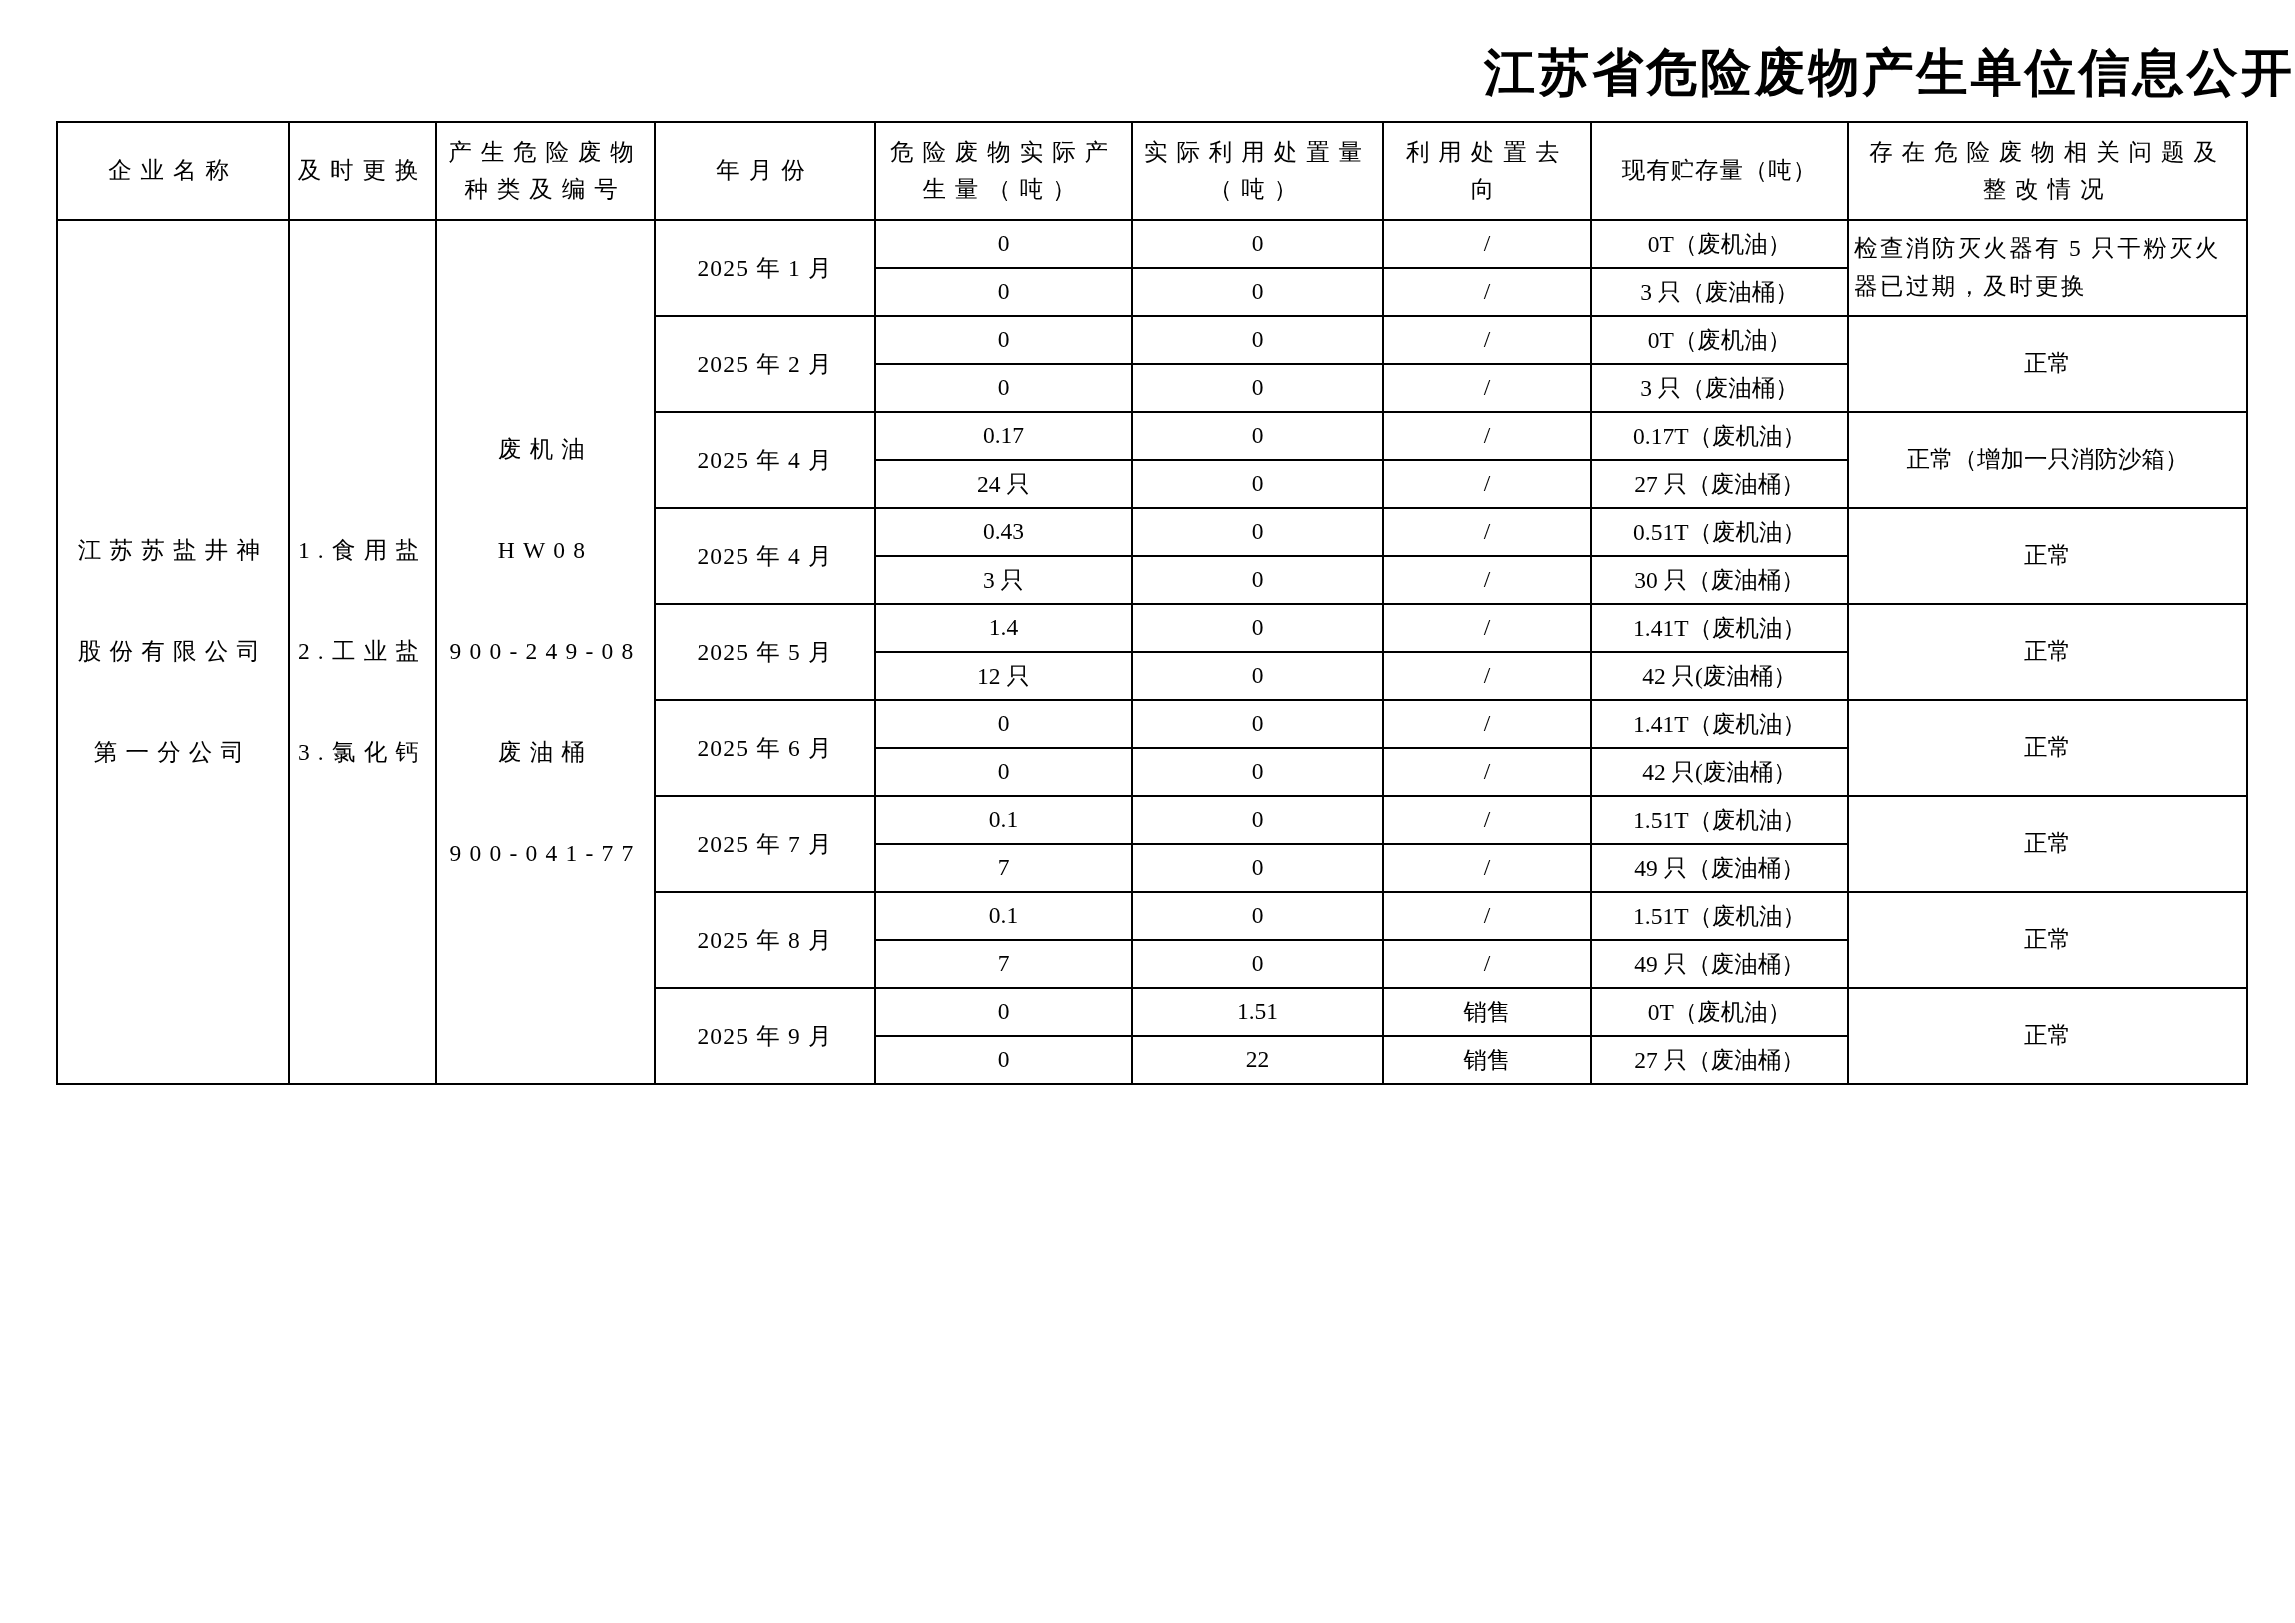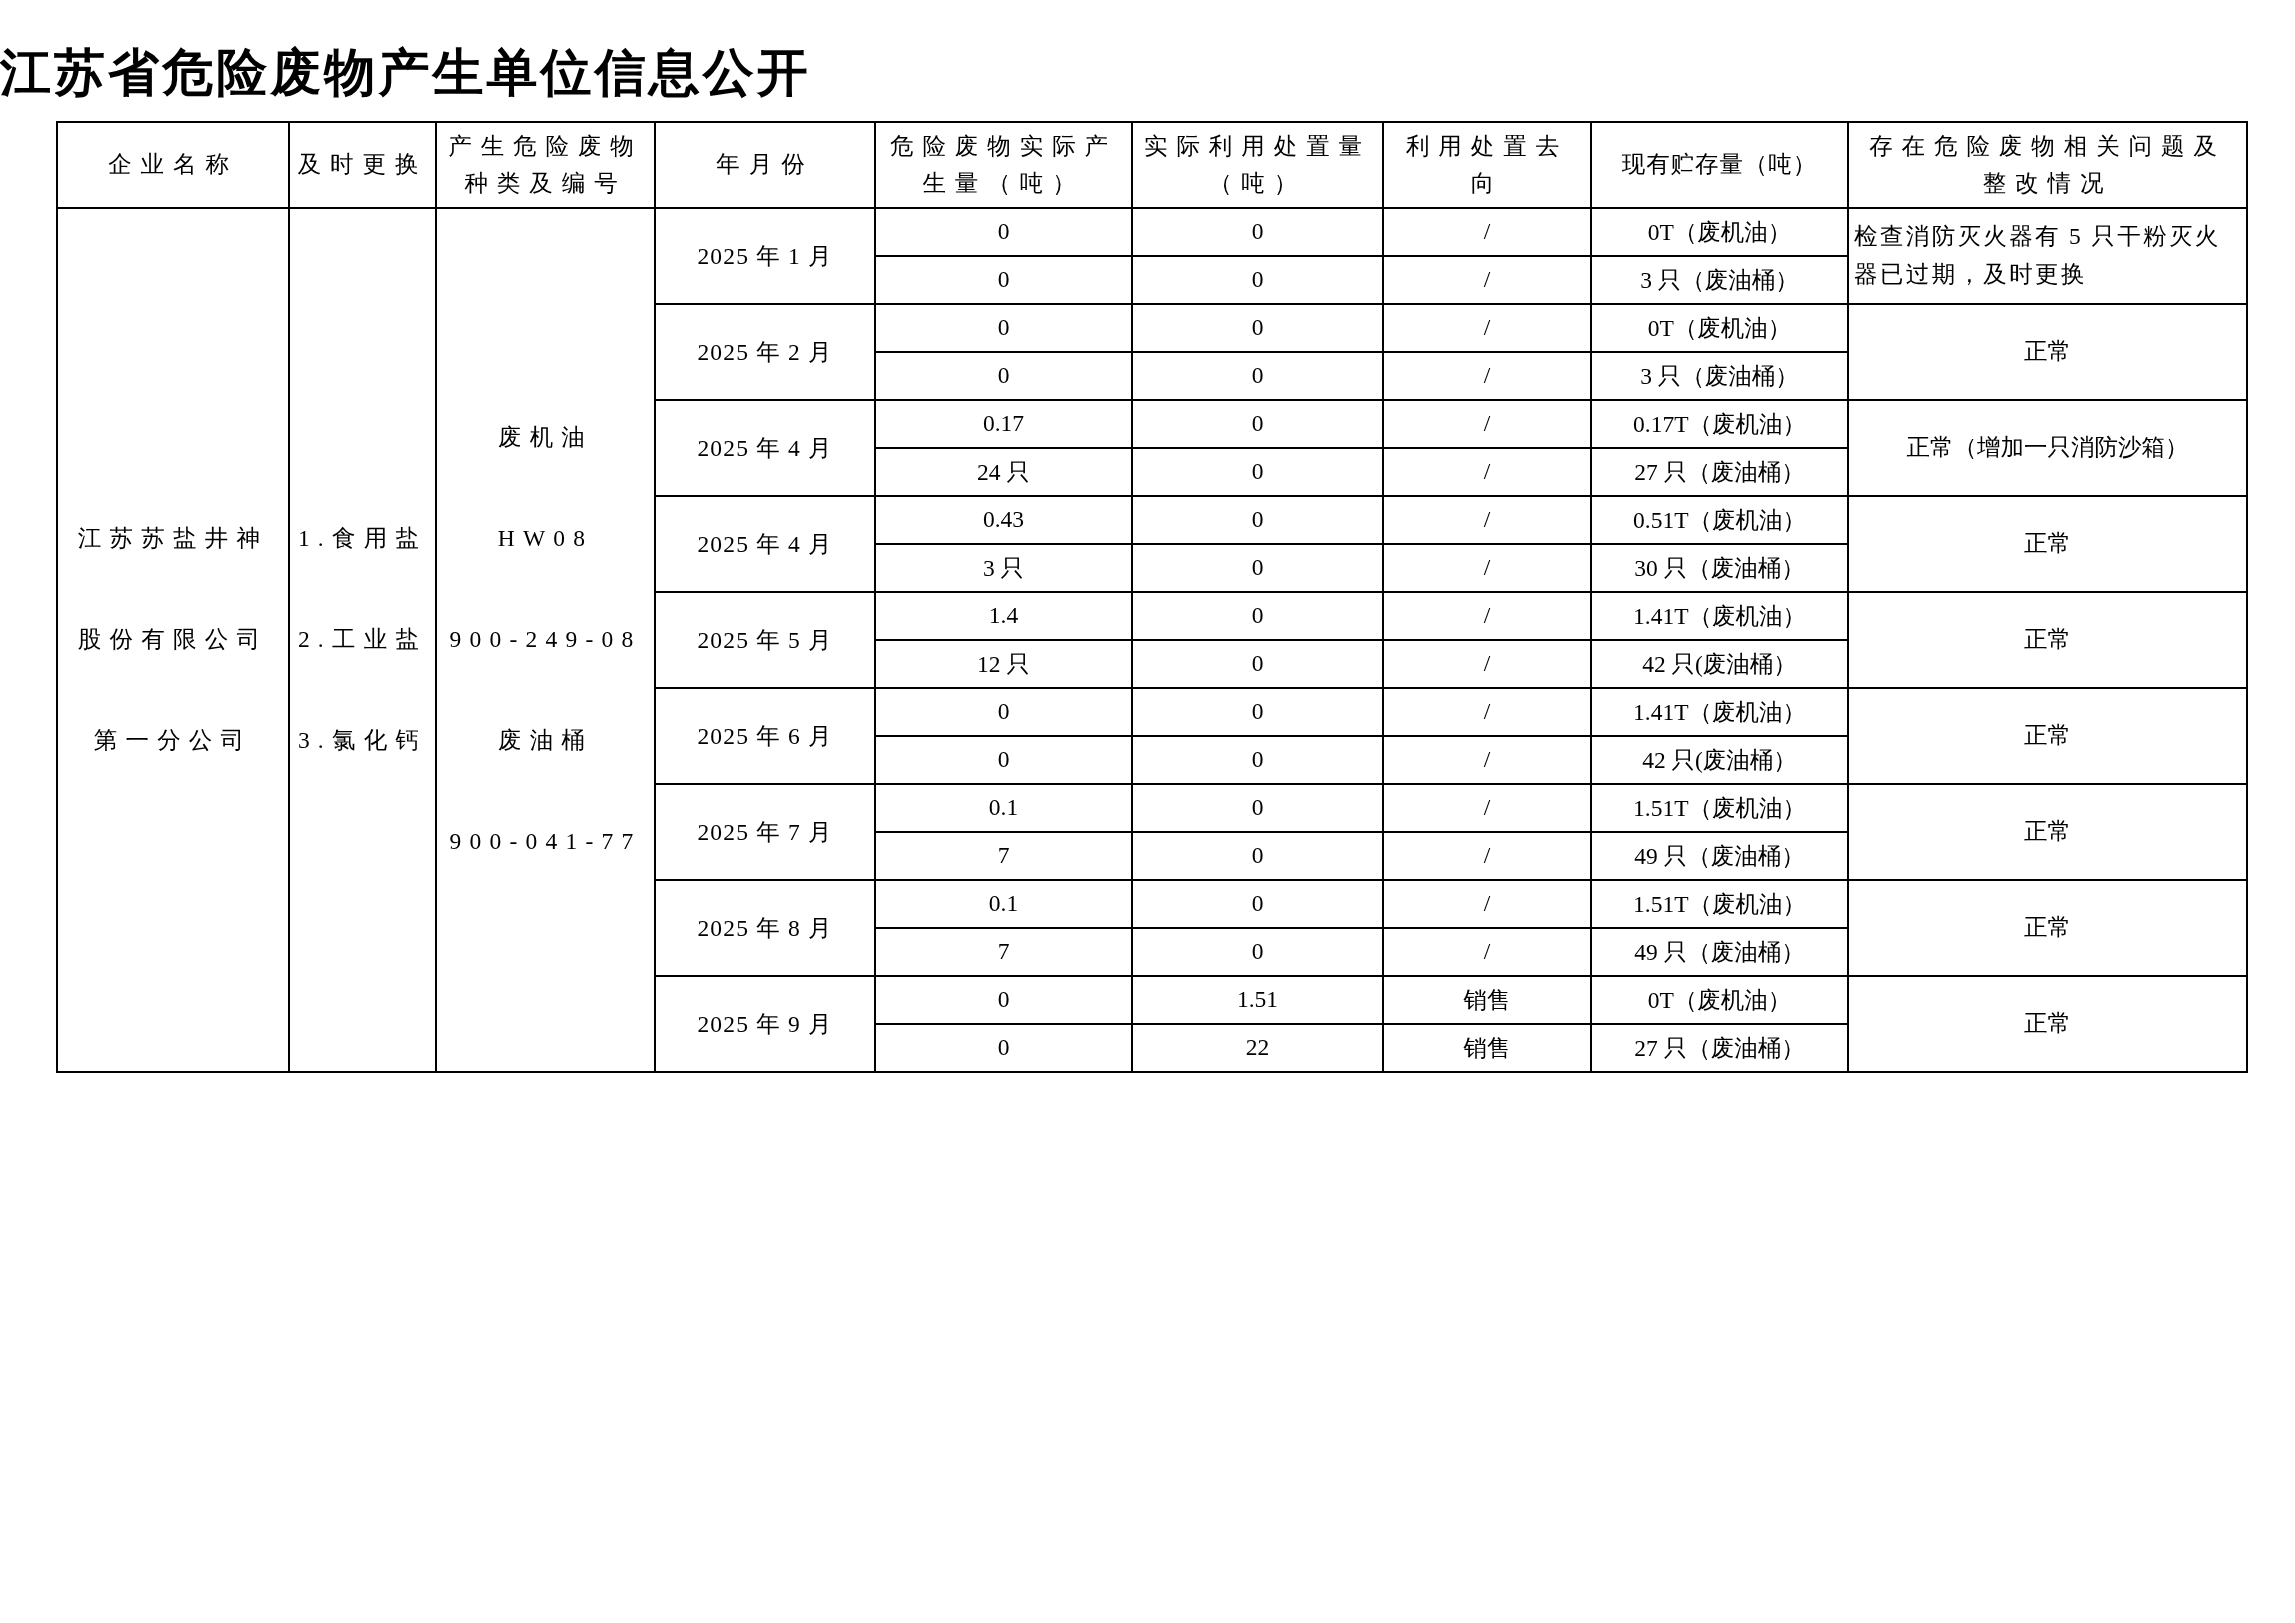--- a/index.html
+++ b/index.html
@@ -5,21 +5,21 @@
   html,body{
     margin:0; padding:0;
     width:2295px; height:1623px;
     background:#ffffff;
     font-family:"Liberation Serif","DejaVu Serif",serif;
     color:#000;
   }
   .page{ width:2295px; height:1623px; position:relative; overflow:hidden; }
   .title{
     padding-top:40px;
-    text-align:left;
+    text-align:right;
     font-size:51px;
     font-weight:bold;
     letter-spacing:0.06em;
     line-height:1.3;
   }
   table.main{
     border-collapse:collapse;
     table-layout:fixed;
     margin-left:56px;
     margin-top:14.3px;
@@ -27,21 +27,21 @@
   table.main th, table.main td{
     border:2px solid #000;
     text-align:center;
     vertical-align:middle;
     font-size:23.5px;
     font-weight:normal;
     padding:3.1px 7.2px;
     overflow:hidden;
     word-break:break-all;
   }
-  tr.hdr{ height:86px; }
+  tr.hdr{ height:98px; }
   tr.sub{ height:48px; }
   th{ letter-spacing:0.38em; line-height:1.55; }
   th.c8{ letter-spacing:0.04em; }
   td.c-company, td.c-products, td.c-waste{
     letter-spacing:0.35em;
     line-height:4.3;
   }
   td.c-month{ letter-spacing:0.05em; }
   td.c-remark{ line-height:1.6; }
   td.c-remark.left{ text-align:left; letter-spacing:0.1em; padding:3.1px 5.1px;margin-top:39px; }

